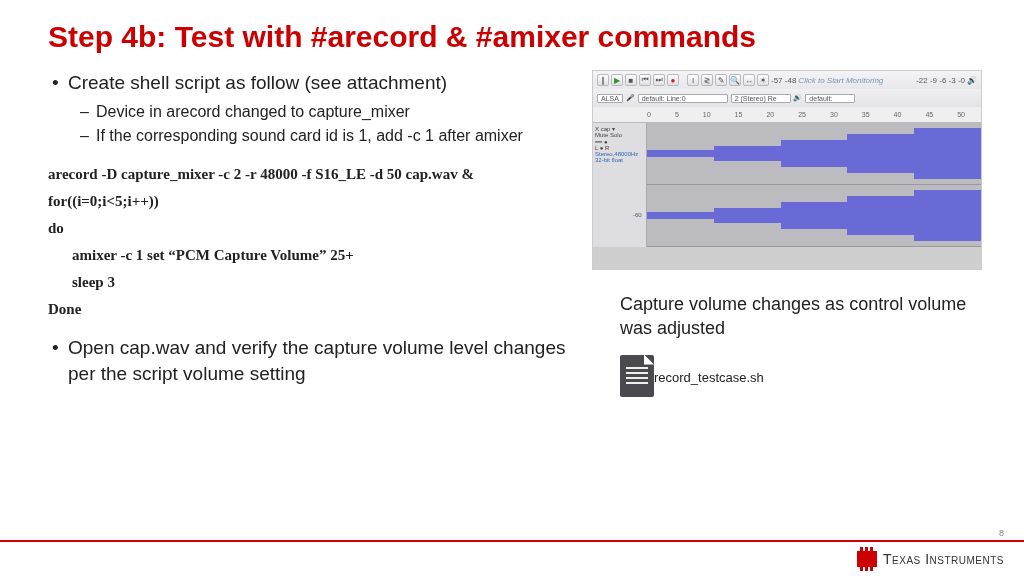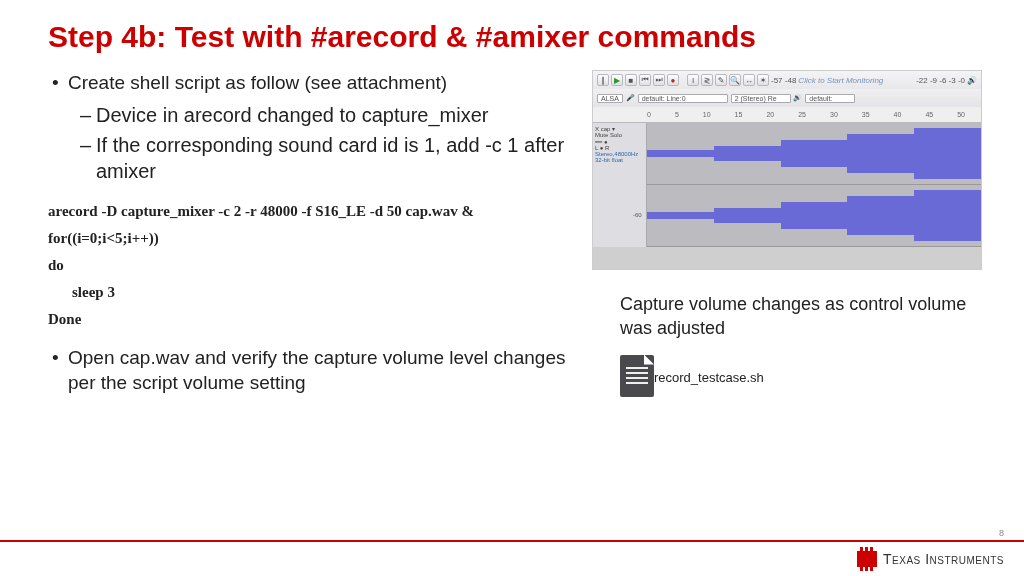--- a/index.html
+++ b/index.html
@@ -5,21 +5,21 @@
 *{margin:0;padding:0;box-sizing:border-box}
 body{width:1024px;height:576px;font-family:Arial,Helvetica,sans-serif;background:#fff;position:relative;overflow:hidden}
 .slide{width:100%;height:100%;padding:20px 42px 0 48px;position:relative}
 .title{color:#cc0000;font-size:30px;font-weight:bold;margin-bottom:16px}
 .content{display:flex;gap:24px}
 .left{flex:0 0 520px}
 .right{flex:1;position:relative}
 ul{list-style:none}
 .b1{font-size:19px;color:#222;margin-bottom:6px;position:relative;padding-left:20px;line-height:1.35}
 .b1::before{content:'•';position:absolute;left:4px}
-.b2{font-size:20px;color:#222;margin-bottom:4px;position:relative;padding-left:48px;line-height:1.3}
+.b2{font-size:16px;color:#222;margin-bottom:4px;position:relative;padding-left:48px;line-height:1.3}
 .b2::before{content:'–';position:absolute;left:32px}
 .code{font-family:"Times New Roman",serif;font-weight:bold;font-size:15px;color:#222;margin:14px 0 12px 0;line-height:1.8}
 .code .in1{padding-left:24px;display:block}
 .audapp{width:100%;height:200px;border:1px solid #ccc;background:#d0cfd0;position:relative}
 .tb1{height:18px;background:linear-gradient(#f4f4f6,#e8e8eb);display:flex;align-items:center;font-size:8px;color:#555;gap:2px;padding:0 4px}
 .tbtn{width:12px;height:12px;display:flex;align-items:center;justify-content:center;border:1px solid #b8b8c0;border-radius:2px;background:linear-gradient(#fff,#e0e0e4);color:#555}
 .tb2{height:18px;background:linear-gradient(#f0f0f2,#e4e4e8);display:flex;align-items:center;font-size:7px;color:#555;gap:3px;padding:0 4px}
 .sel{background:#fff;border:1px solid #aaa;padding:0 3px;border-radius:1px}
 .ruler{height:16px;background:#efefef;border-bottom:1px solid #bbb;display:flex;align-items:center;font-size:7px;color:#666;padding-left:54px;gap:24px}
 .tracks{background:#b8b8bc}
@@ -54,20 +54,21 @@
     <div class="left">
       <ul>
         <li class="b1">Create shell script as follow (see attachment)</li>
         <li class="b2">Device in arecord changed to capture_mixer</li>
         <li class="b2">If the corresponding sound card id is 1, add -c 1 after amixer</li>
       </ul>
       <div class="code">
         <div>arecord -D capture_mixer -c 2 -r 48000 -f S16_LE -d 50 cap.wav &amp;</div>
         <div>for((i=0;i&lt;5;i++))</div>
         <div>do</div>
+        <span class="in1">amixer -c 1 set “PCM Capture Volume”  25+</span>
         <span class="in1">sleep 3</span>
         <div>Done</div>
       </div>
       <ul>
         <li class="b1">Open cap.wav and verify the capture volume level changes per the script volume setting</li>
       </ul>
     </div>
     <div class="right">
       <div class="audapp">
         <div class="tb1">

